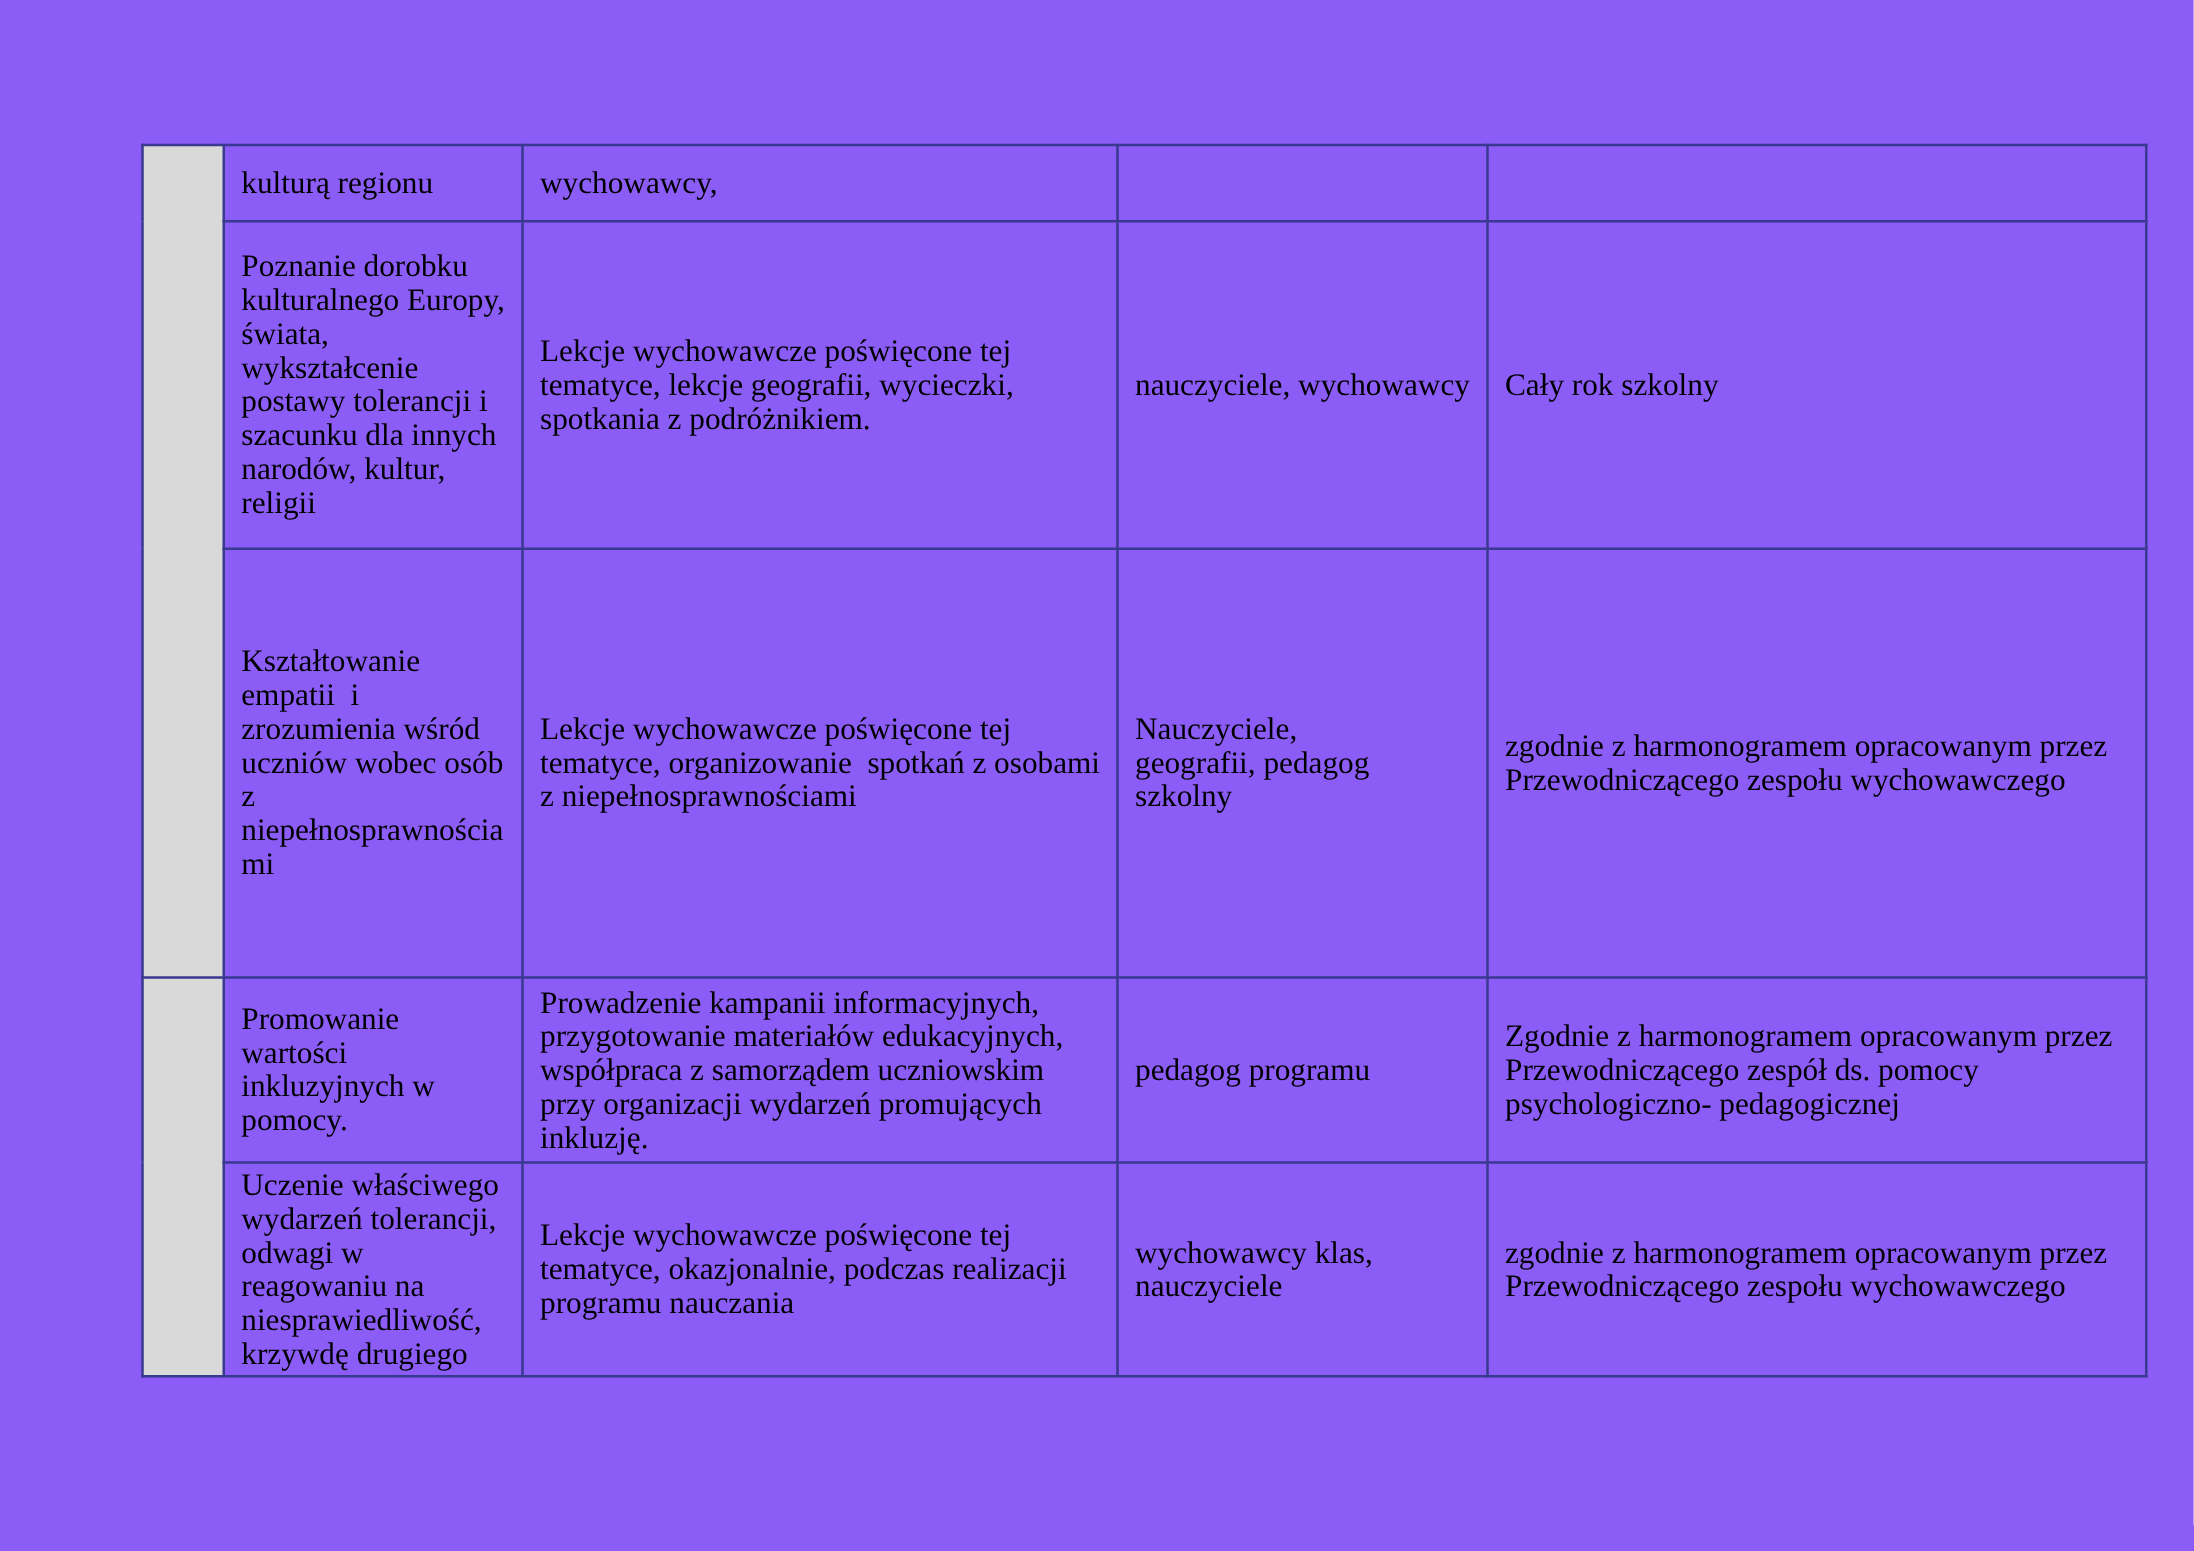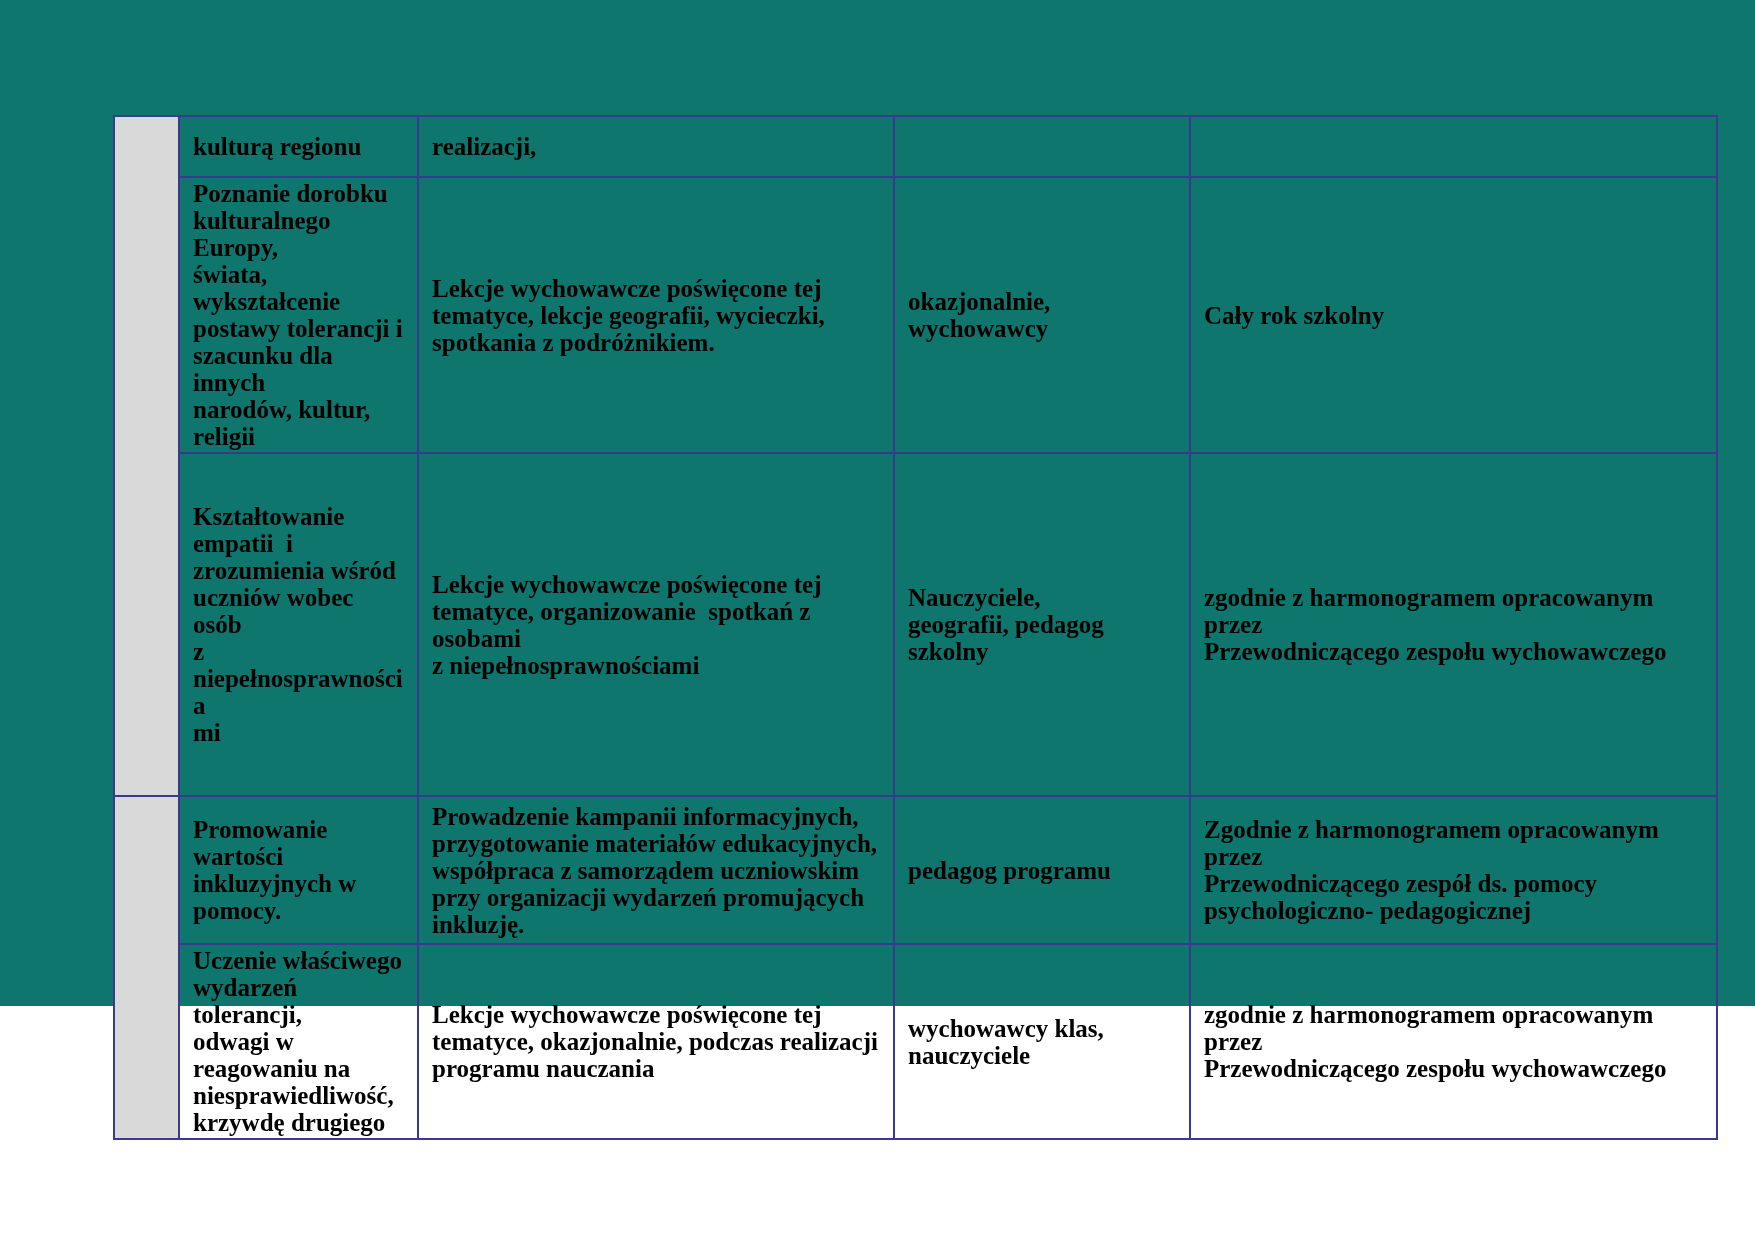--- a/index.html
+++ b/index.html
@@ -7,23 +7,22 @@
     padding: 0;
     background: #ffffff;
     width: 1755px;
     height: 1241px;
     overflow: hidden;
     font-family: "Liberation Serif", "DejaVu Serif", serif;
   }
   .page {
     position: relative;
     width: 1755px;
-    height: 1006px;
-    background: #0f766e;
-    font-weight: bold;
+    height: 1241px;
+    background: #8b5cf6;
   }
   table.doc-table {
     position: absolute;
     left: 113px;
     top: 115px;
     width: 1603px;
     border-collapse: collapse;
     table-layout: fixed;
   }
   table.doc-table td {
@@ -64,37 +63,37 @@
       <col style="width:65px">
       <col style="width:239px">
       <col style="width:476px">
       <col style="width:296px">
       <col style="width:527px">
     </colgroup>
     <tbody>
         <tr class="r1">
       <td class="margin-cell margin-top-part" rowspan="3"></td>
       <td class="vm">kulturą regionu</td>
-      <td class="vm">realizacji,</td>
+      <td class="vm">wychowawcy,</td>
       <td class="vm"></td>
       <td class="vm"></td>
     </tr>
     <tr class="r2">
       <td class="vt pt6">Poznanie dorobku
 kulturalnego Europy,
 świata,
 wykształcenie
 postawy tolerancji i
 szacunku dla innych
 narodów, kultur,
 religii</td>
       <td class="vm">Lekcje wychowawcze poświęcone tej
 tematyce, lekcje geografii, wycieczki,
 spotkania z podróżnikiem.</td>
-      <td class="vm">okazjonalnie, wychowawcy</td>
+      <td class="vm">nauczyciele, wychowawcy</td>
       <td class="vm">Cały rok szkolny</td>
     </tr>
     <tr class="r3">
       <td class="vm shift-down">Kształtowanie
 empatii  i
 zrozumienia wśród
 uczniów wobec osób
 z
 niepełnosprawnościa
 mi</td>

